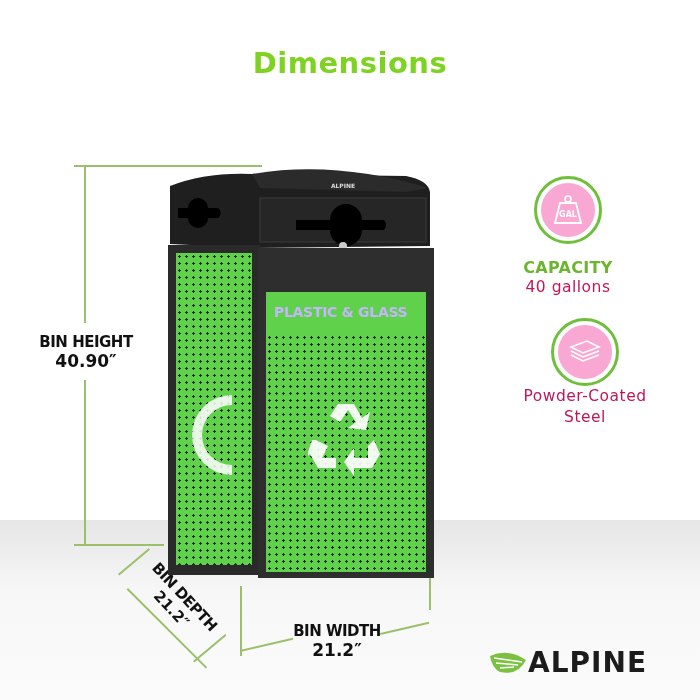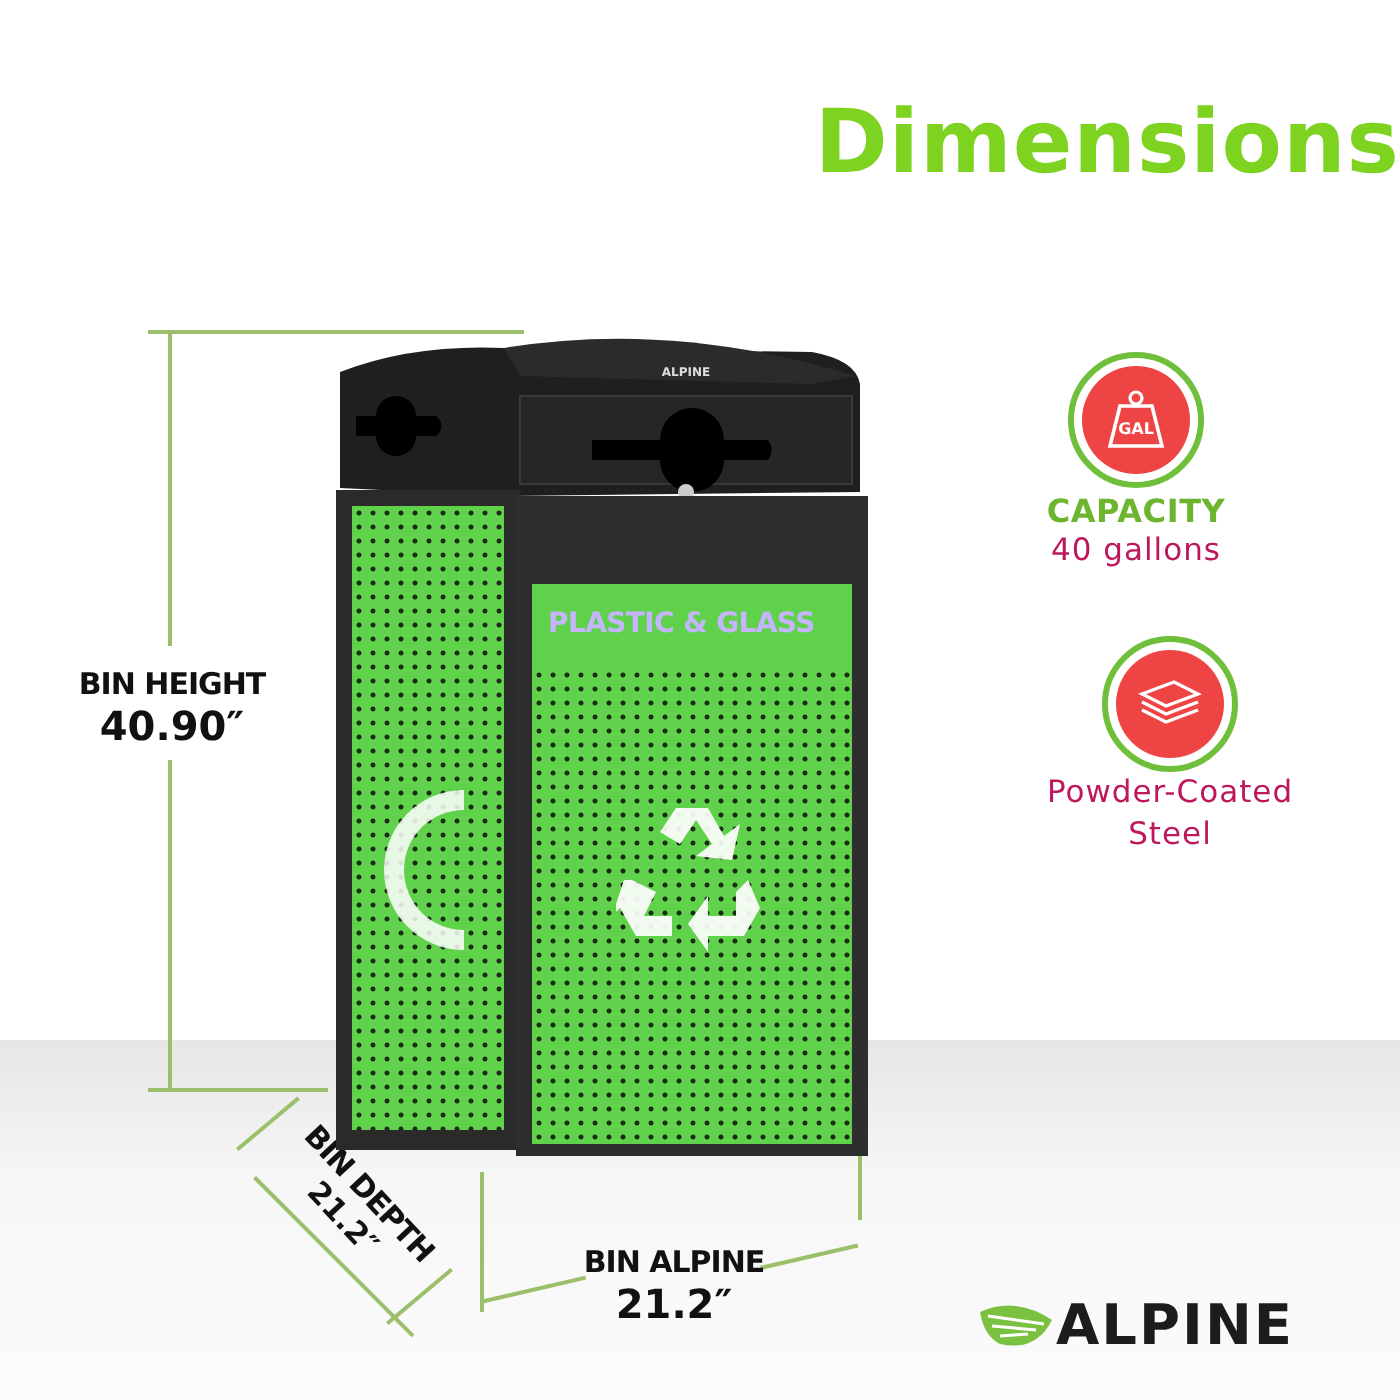--- a/index.html
+++ b/index.html
@@ -1,26 +1,26 @@
 <!DOCTYPE html>
 <html><head>
 <meta charset="utf-8">
 <style>
   html,body{margin:0;padding:0;}
   body{width:700px;height:700px;overflow:hidden;background:#fff;position:relative;font-family:"DejaVu Sans",sans-serif;}
   .floor{position:absolute;left:0;top:520px;width:700px;height:180px;background:linear-gradient(#e6e6e6,#f7f7f7 40%,#fbfbfb);}
-  .title{position:absolute;left:0;top:46px;width:700px;text-align:right;font-weight:bold;font-size:44px;color:#7ed321;letter-spacing:0.5px;}
+  .title{position:absolute;left:0;top:46px;width:700px;text-align:center;font-weight:bold;font-size:29px;color:#7ed321;letter-spacing:0.5px;}
   .dimline{position:absolute;background:#9bbf6a;}
   .lbl{position:absolute;font-weight:bold;color:#111;text-align:center;}
   .lbl .k{font-size:15px;letter-spacing:-0.5px;display:block;}
-  .lbl .v{font-size:20px;display:block;font-weight:bold;}
+  .lbl .v{font-size:17px;display:block;font-weight:bold;}
   .spec{position:absolute;text-align:center;}
   .badge{width:62px;height:62px;border-radius:50%;border:3px solid #6fbf3a;margin:0 auto;display:flex;align-items:center;justify-content:center;}
-  .badge .inner{width:54px;height:54px;border-radius:50%;background:#ef4444;display:flex;align-items:center;justify-content:center;}
-  .spec .hd{color:#6db52e;font-weight:bold;font-size:16px;margin-top:2px;letter-spacing:0.3px;}
+  .badge .inner{width:54px;height:54px;border-radius:50%;background:#f9a8d4;display:flex;align-items:center;justify-content:center;}
+  .spec .hd{color:#6db52e;font-weight:bold;font-size:16px;margin-top:14px;letter-spacing:0.3px;}
   .spec .tx{color:#be185d;font-size:15.5px;line-height:21px;letter-spacing:0.5px;}
   
   .bin{position:absolute;}
   .lid{position:absolute;left:166px;top:168px;width:266px;height:80px;}
   .body-side{position:absolute;left:168px;top:245px;width:92px;height:330px;background:#2a2a2a;}
   .body-front{position:absolute;left:258px;top:248px;width:176px;height:330px;background:#2e2e2e;}
   .panel{position:absolute;background-color:#5fd14a;background-image:radial-gradient(circle,#1a2a14 1.1px,transparent 1.4px);background-size:7px 7px;}
   .plastic{position:absolute;color:#c4b5fd;font-weight:bold;font-size:14px;letter-spacing:-0.3px;white-space:nowrap;}
   .logo{position:absolute;left:488px;top:646px;display:flex;align-items:center;}
   .logo .word{font-family:"DejaVu Sans",sans-serif;font-weight:bold;font-size:28px;color:#1c1c1c;letter-spacing:1px;}
@@ -47,21 +47,21 @@
 <div class="lbl" style="left:118px;top:585px;width:120px;transform:rotate(47deg);">
   <span class="k">BIN DEPTH</span>
   <span class="v" style="font-size:15px;">21.2″</span>
 </div>
 
 <div class="dimline" style="left:240px;top:656px;width:1.5px;height:70px;transform:translateY(-70px);"></div>
 <div class="dimline" style="left:429px;top:610px;width:1.5px;height:50px;transform:translateY(-50px);"></div>
 <div class="dimline" style="left:240px;top:650px;width:54px;height:1.5px;transform:rotate(-13deg);transform-origin:0 0;"></div>
 <div class="dimline" style="left:380px;top:633px;width:50px;height:1.5px;transform:rotate(-13deg);transform-origin:0 0;"></div>
 <div class="lbl" style="left:282px;top:622px;width:110px;">
-  <span class="k">BIN ALPINE</span>
+  <span class="k">BIN WIDTH</span>
   <span class="v">21.2″</span>
 </div>
 
 <div class="bin" style="left:0;top:0;">
   <svg class="lid" viewBox="0 0 266 80" width="266" height="80">
     <path d="M4,18 Q40,4 86,6 L240,8 Q262,12 264,24 L264,78 L86,80 L4,76 Z" fill="#1f1f1f"></path>
     <path d="M86,6 Q170,-8 262,20 L240,24 L94,20 Z" fill="#2b2b2b"></path>
     <rect x="94" y="30" width="166" height="44" fill="#262626" stroke="#3a3a3a"></rect>
     <path d="M130,52 h34 a16,16 0 1 1 32,0 h22 a8,8 0 0 1 0,10 h-22 a16,16 0 0 1 -32,0 h-34 z" fill="#000"></path>
     <path d="M12,40 h10 a10,10 0 0 1 20,0 h10 a6,6 0 0 1 0,10 h-10 a10,10 0 0 1 -20,0 h-10 z" fill="#000"></path>

